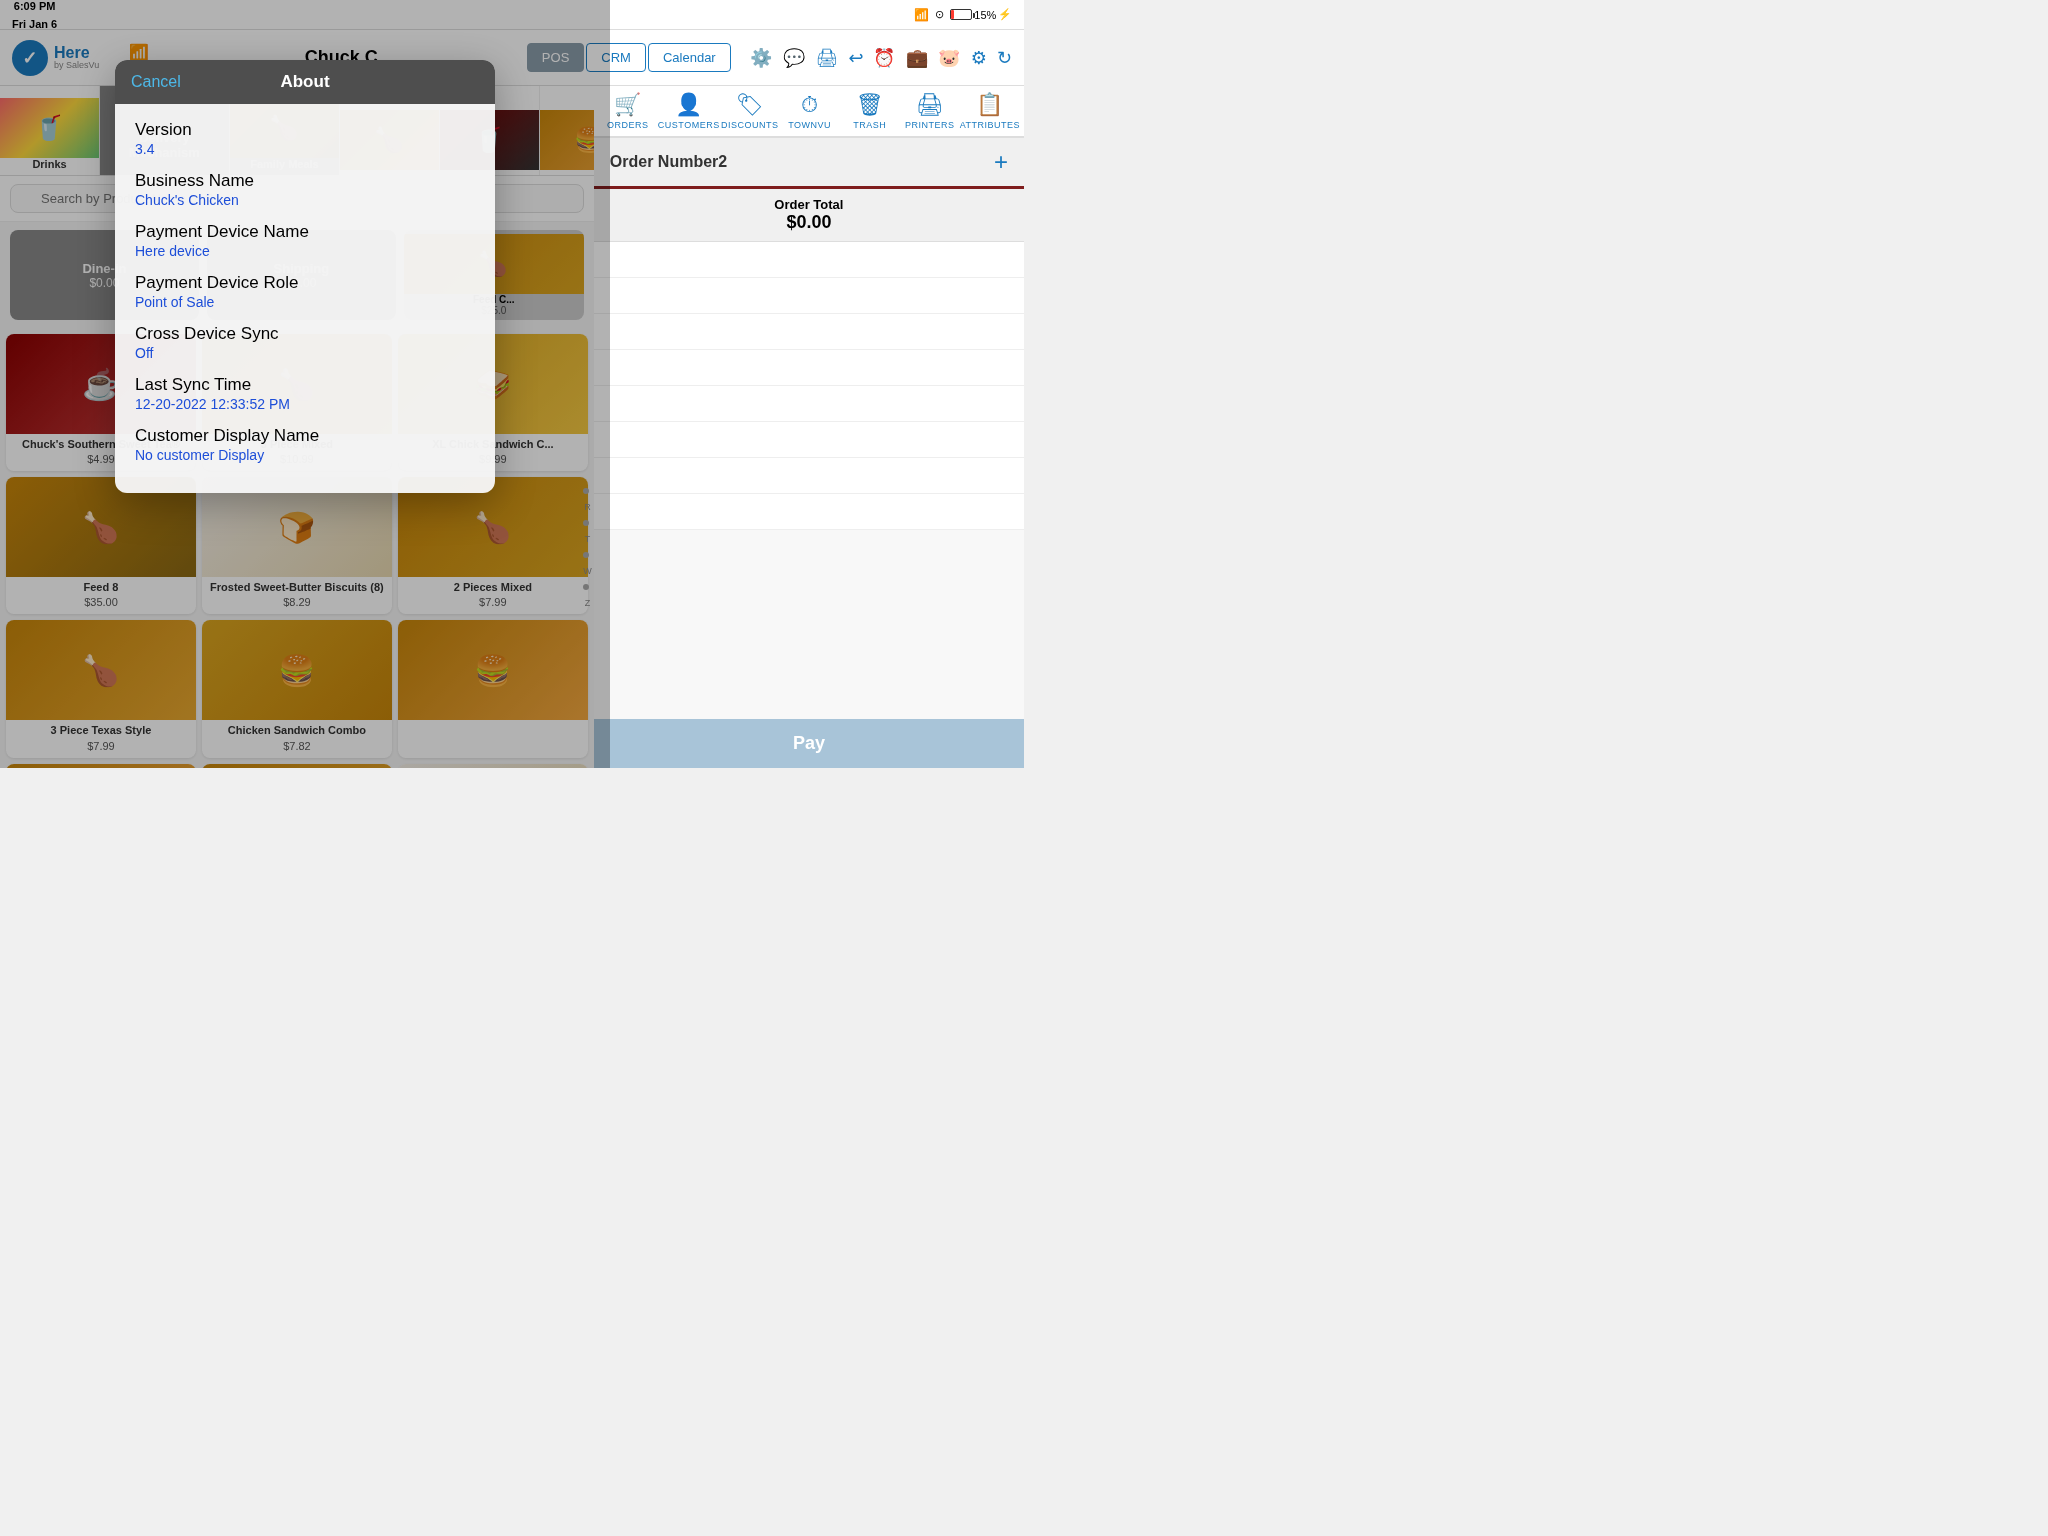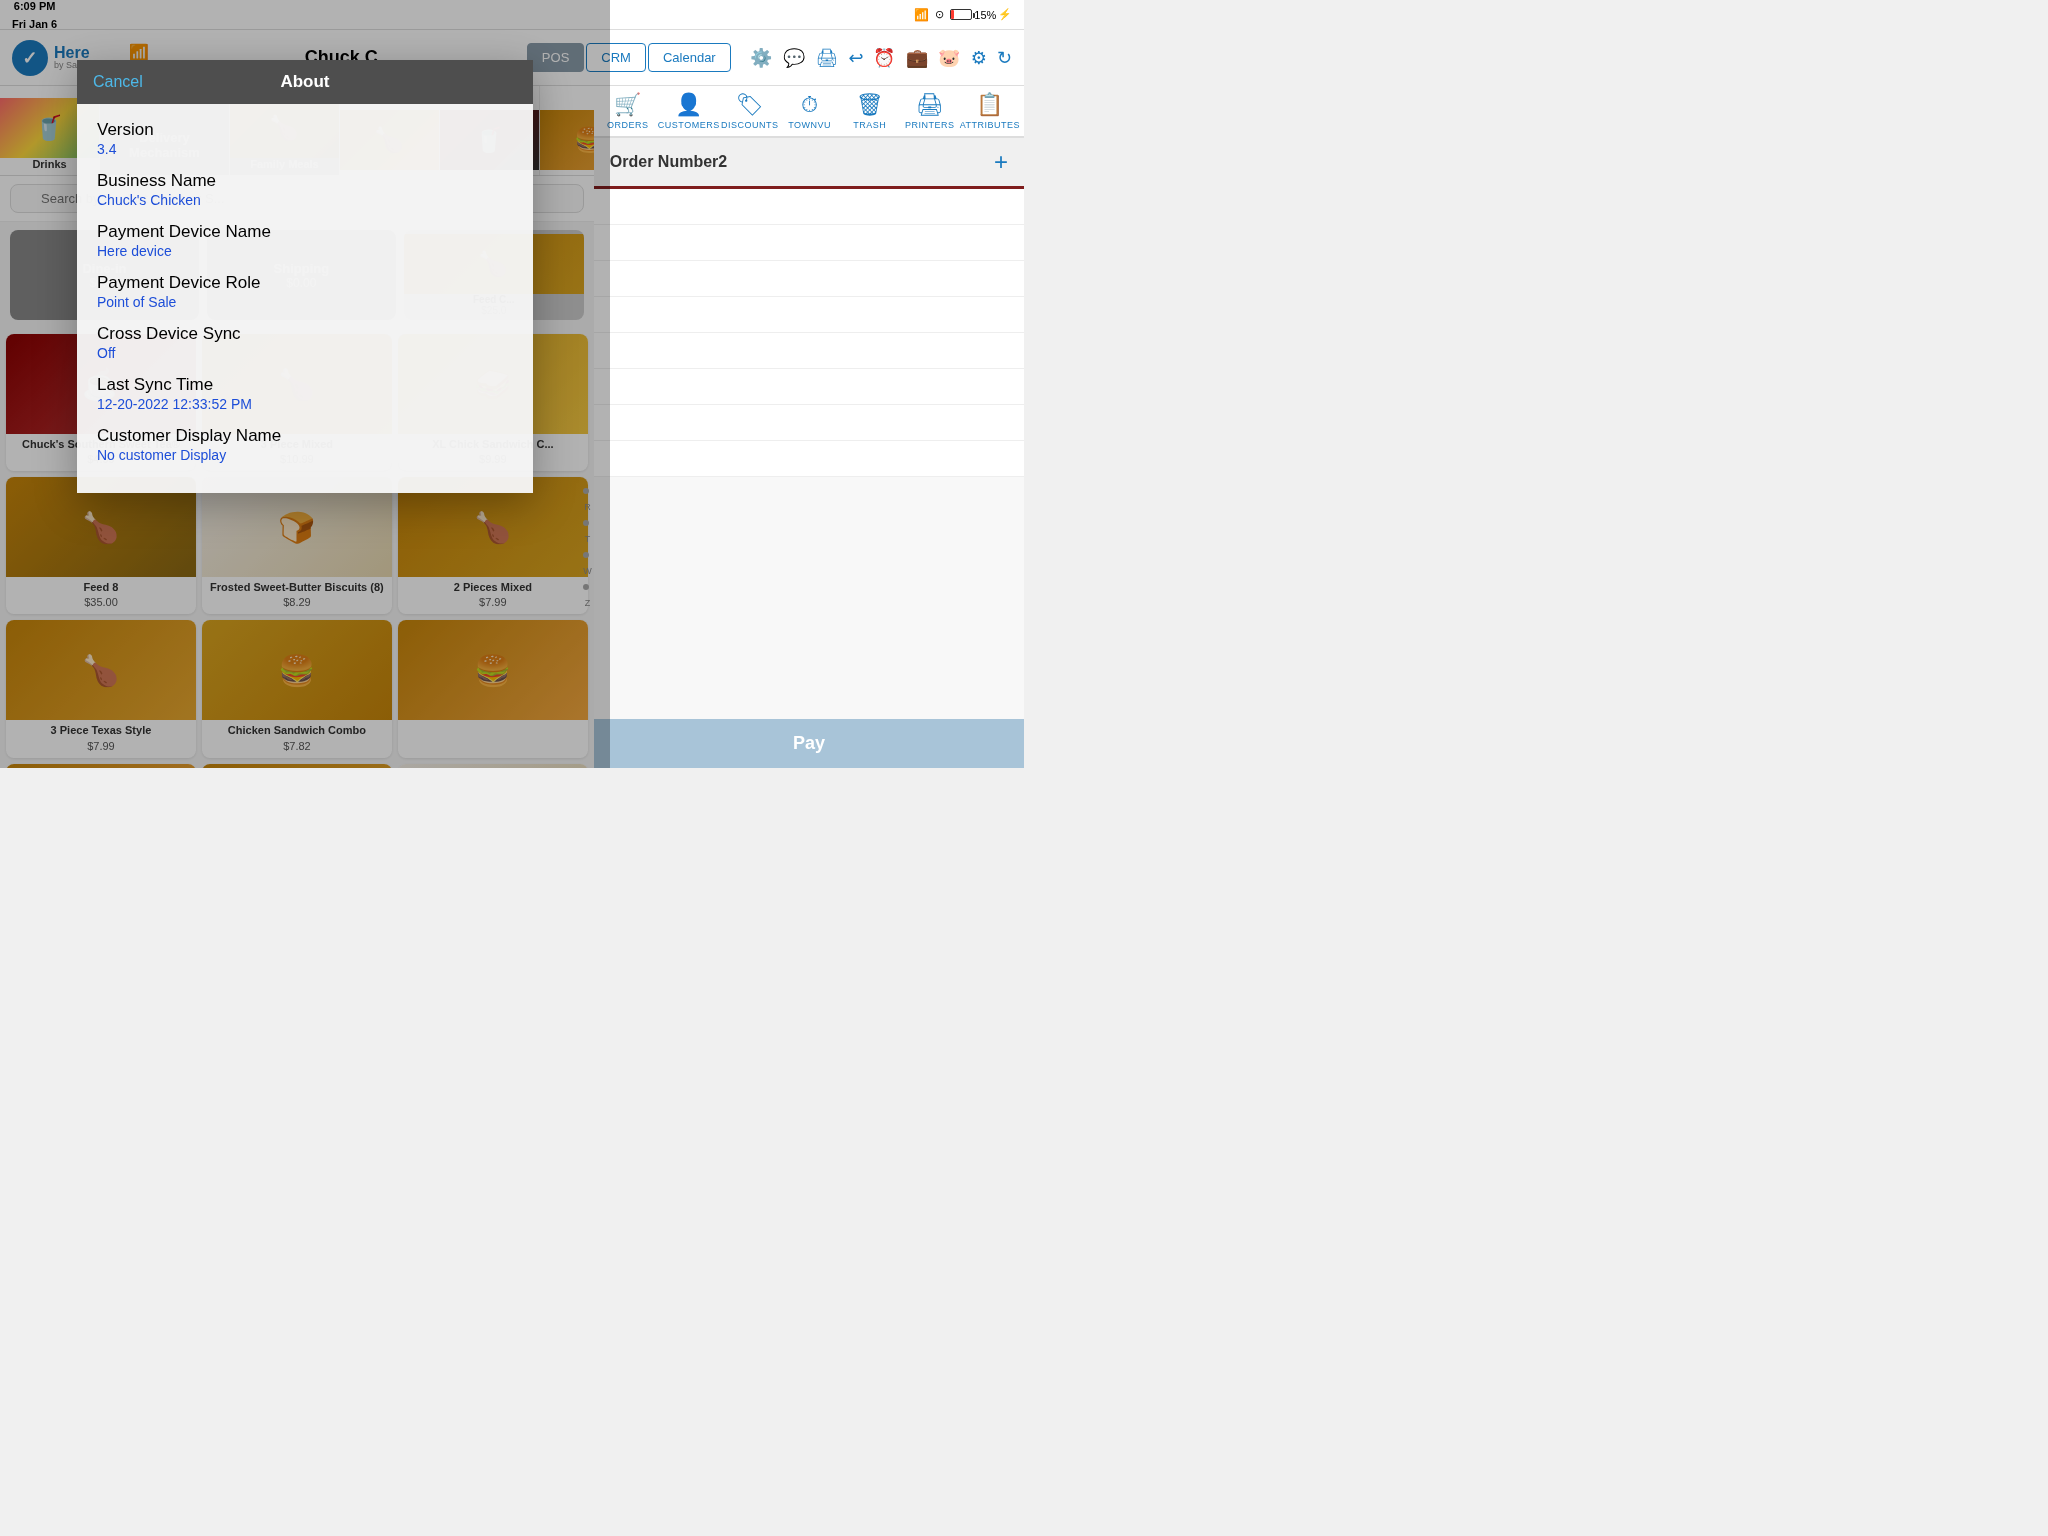--- a/index.html
+++ b/index.html
@@ -103,21 +103,21 @@
     .order-row { height: 36px; border-bottom: 1px solid #eee; background: #fff; }
 
     #pay-btn { background: #a8c4d8; color: #fff; border: none; padding: 14px; font-size: 18px; font-weight: 600; cursor: pointer; text-align: center; }
 
     
     #about-overlay {
       position: absolute; top: 0; left: 0; width: 610px; height: 100%;
       background: rgba(0,0,0,0.3); z-index: 100; display: flex; align-items: flex-start; justify-content: center; padding-top: 60px;
     }
     #about-modal {
-      background: rgba(245,245,245,0.97); border-radius: 0; width: 456px;
+      background: rgba(245,245,245,0.97); border-radius: 12px; width: 380px;
       box-shadow: 0 10px 40px rgba(0,0,0,0.3); overflow: hidden;
     }
     #about-header {
       display: flex; align-items: center; background: rgba(60,60,60,0.9);
       padding: 12px 16px; gap: 0;
     }
     .about-cancel { color: #4db8e8; font-size: 16px; cursor: pointer; flex: 1; }
     .about-title { color: #fff; font-size: 17px; font-weight: 600; flex: 1; text-align: center; }
     #about-body { padding: 16px 20px; }
     .about-row { margin-bottom: 14px; }
@@ -368,20 +368,24 @@
           <span class="rp-icon-label">ATTRIBUTES</span>
         </div>
       </div>
     </div>
 
     <div id="order-header">
       <div class="order-title">Order Number2</div>
       <span class="add-btn">+</span>
     </div>
 
+    <div id="order-total">
+      <div class="order-total-label">Order Total</div>
+      <div class="order-total-amount">$0.00</div>
+    </div>
 
     <div id="order-items">
       <div class="order-row"></div>
       <div class="order-row"></div>
       <div class="order-row"></div>
       <div class="order-row"></div>
       <div class="order-row"></div>
       <div class="order-row"></div>
       <div class="order-row"></div>
       <div class="order-row"></div>

